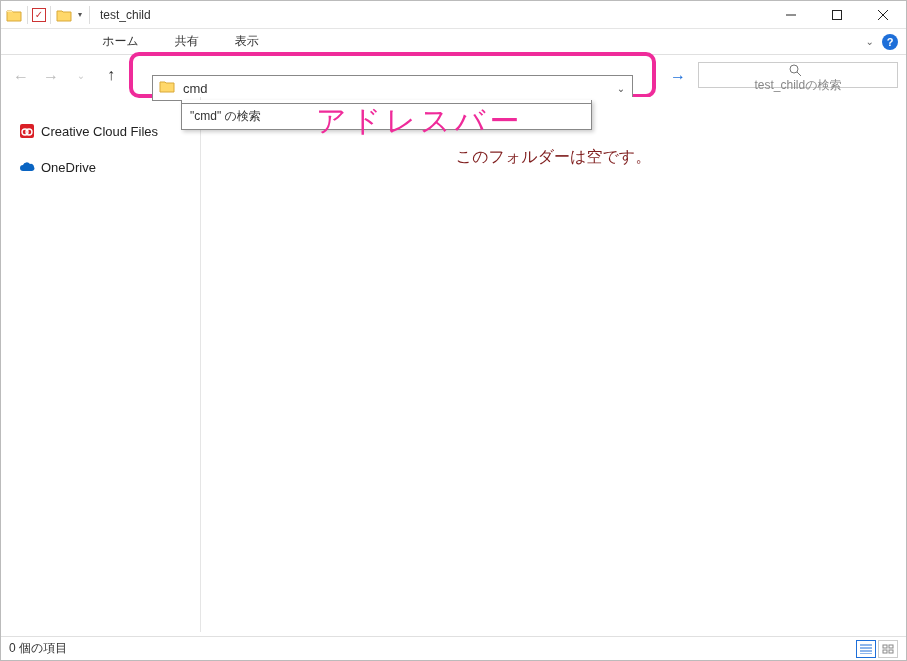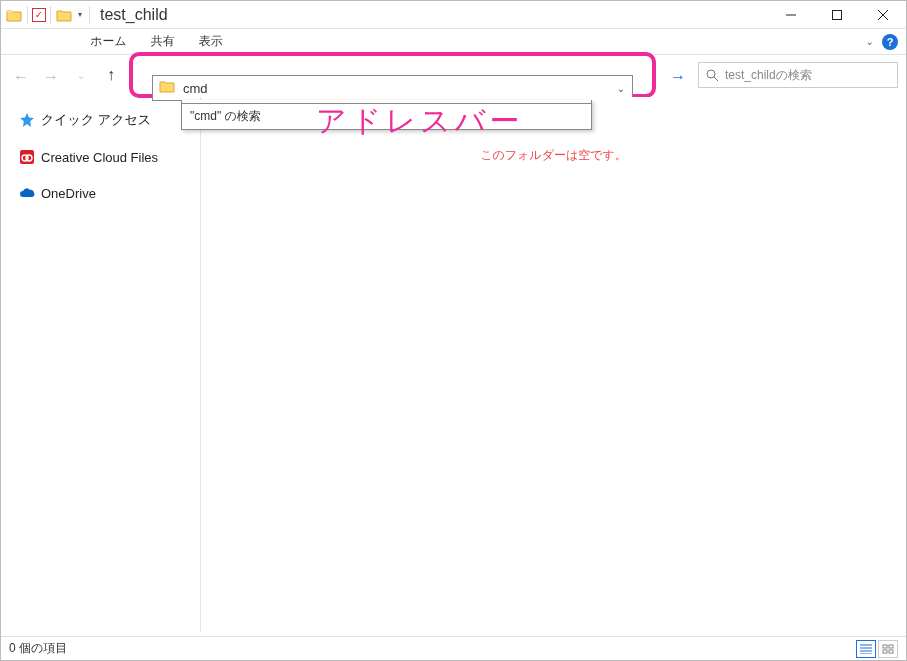--- a/index.html
+++ b/index.html
@@ -5,43 +5,43 @@
     * { box-sizing: border-box; margin: 0; padding: 0; font-family: "Yu Gothic UI", "Meiryo", sans-serif; }
     body { background: #fff; width: 907px; height: 661px; overflow: hidden; position: relative; border: 1px solid #bbb; }
 
     
     .title-bar { height: 28px; background: #fff; display: flex; align-items: center; border-bottom: 1px solid #e5e5e5; }
     .title-quick { display: flex; align-items: center; padding: 0 4px; gap: 2px; }
     .folder-mini { width: 18px; height: 18px; display: inline-flex; align-items: center; justify-content: center; }
     .sep-v { width: 1px; height: 18px; background: #ddd; margin: 0 2px; }
     .check-mini { width: 14px; height: 14px; border: 1px solid #c33; color: #c33; font-size: 10px; line-height: 12px; text-align: center; }
     .dropdown-mini { width: 10px; height: 18px; display: inline-flex; align-items: center; justify-content: center; color: #555; font-size: 8px; }
-    .title-text { font-size: 16px; color: #333; padding-left: 6px; }
+    .title-text { font-size: 12px; color: #333; padding-left: 6px; }
     .title-right { margin-left: auto; display: flex; }
     .win-btn { width: 46px; height: 28px; display: flex; align-items: center; justify-content: center; font-size: 12px; color: #222; cursor: pointer; }
 
     
     .menu-bar { height: 26px; display: flex; align-items: stretch; border-bottom: 1px solid #e0e0e0; font-size: 12px; }
     .menu-file { background: #1e6fd9; color: #fff; padding: 0 14px; display: flex; align-items: center; margin-top: 48px; }
-    .menu-item { padding: 0 12px; display: flex; align-items: center; color: #333; cursor: pointer; }
+    .menu-item { padding: 0 12px; display: flex; align-items: center; color: #333; cursor: pointer; margin-left: 12px; }
     .menu-right { margin-left: auto; display: flex; align-items: center; padding: 0 8px; gap: 8px; }
     .chev-down { font-size: 10px; color: #666; }
     .help-icon { width: 16px; height: 16px; border-radius: 50%; background: #1e6fd9; color: #fff; font-size: 11px; display: flex; align-items: center; justify-content: center; font-weight: bold; }
 
     
     .nav-row { height: 40px; display: flex; align-items: center; padding: 0 8px; gap: 6px; position: relative; }
     .nav-btn { width: 24px; height: 24px; display: flex; align-items: center; justify-content: center; color: #bbb; cursor: pointer; font-size: 16px; }
     .nav-btn.enabled { color: #333; }
     .address-highlight { border: 4px solid #ef2b9a; border-radius: 10px; padding: 19px; flex: 1; display: flex; align-items: stretch; height: 36px; position: relative; }
     .address-bar { flex: 1; border: 1px solid #888; background: #fff; display: flex; align-items: center; padding: 0 0 0 4px; position: relative; height: 26px; }
     .addr-icon { width: 18px; height: 18px; margin: 0 4px 0 2px; }
     .addr-text { font-size: 13px; color: #333; flex: 1; padding-left: 2px; }
     .addr-chev { width: 22px; text-align: center; color: #555; font-size: 10px; }
     .go-arrow { width: 24px; text-align: center; color: #1e6fd9; font-size: 16px; margin-left: 4px; cursor: pointer; }
-    .search-box { width: 200px; height: 26px; border: 1px solid #ccc; background: #fff; display: flex; align-items: center; padding: 0 6px; margin-left: 2px; }
+    .search-box { width: 200px; height: 26px; border: 1px solid #ccc; background: #fff; display: flex; align-items: center; padding: 0 6px; margin-left: 2px; flex-direction: column; }
     .search-icon { width: 14px; height: 14px; margin-right: 6px; }
     .search-text { font-size: 12px; color: #888; }
 
     
     .addr-dropdown { position: absolute; top: 100%; left: 28px; right: 40px; background: #fff; border: 1px solid #888; border-top: none; box-shadow: 2px 2px 4px rgba(0,0,0,0.2); z-index: 20; }
     .addr-sel { padding: 0 6px; height: 4px; overflow: hidden; font-size: 13px; color: #333; border-bottom: 1px solid #888; }
     .addr-sugg { padding: 4px 8px; font-size: 12px; color: #333; cursor: pointer; }
 
     
     .annotation-label { position: absolute; top: 100px; left: 315px; font-size: 30px; color: #ef2b9a; font-weight: 500; letter-spacing: 4px; pointer-events: none; z-index: 25; }
@@ -54,21 +54,21 @@
     
     .body-area { position: absolute; top: 96px; left: 0; right: 0; bottom: 28px; display: flex; }
     .sidebar { width: 200px; border-right: 1px solid #e5e5e5; padding: 10px 4px; font-size: 13px; color: #222; }
     .side-item { display: flex; align-items: center; gap: 6px; padding: 4px 6px 4px 14px; cursor: pointer; }
     .side-item.sel { background: #d9e8f8; }
     .side-icon { width: 16px; height: 16px; display: inline-flex; align-items: center; justify-content: center; }
     .side-gap { height: 12px; }
 
     
     .content { flex: 1; position: relative; background: #fff; }
-    .empty-msg { position: absolute; top: 50px; left: 50%; transform: translateX(-50%); font-size: 12px; color: #ef4444; }
+    .empty-msg { position: absolute; top: 50px; left: 50%; transform: translateX(-50%); font-size: 16px; color: #7f1d1d; }
 
     
     .status-bar { position: absolute; bottom: 0; left: 0; right: 0; height: 24px; border-top: 1px solid #e0e0e0; display: flex; align-items: center; font-size: 12px; color: #333; padding: 0 8px; }
     .status-right { margin-left: auto; display: flex; gap: 2px; }
     .view-btn { width: 20px; height: 18px; border: 1px solid #ccc; display: flex; align-items: center; justify-content: center; font-size: 9px; color: #1e6fd9; }
     .view-btn.sel { border-color: #1e6fd9; }
 
     svg { display: block; }
   </style>
 </head>
@@ -161,28 +161,20 @@
 </div>
 
 <div class="annotation-label">アドレスバー</div>
 
 <div class="col-header">
   <div class="col col-size">サイズ</div>
 </div>
 
 <div class="body-area">
   <div class="sidebar">
-    <div class="side-item">
-      <span class="side-icon">
-        <svg width="14" height="14" viewBox="0 0 14 14">
-            <path fill="#2e9bf0" d="M7 0l2 4.5 5 .5-3.8 3.3L11 14 7 11 3 14l.8-5.7L0 5l5-.5z"></path>
-          </svg>
-      </span>
-      <span>クイック アクセス</span>
-    </div>
     <div class="side-gap"></div>
     <div class="side-item">
       <span class="side-icon">
         <svg width="14" height="14" viewBox="0 0 14 14">
             <rect width="14" height="14" rx="2" fill="#da1f26"></rect>
             <circle cx="5" cy="8" r="3" fill="none" stroke="#fff" stroke-width="1.4"></circle>
             <circle cx="9" cy="8" r="3" fill="none" stroke="#fff" stroke-width="1.4"></circle>
           </svg>
       </span>
       <span>Creative Cloud Files</span>

